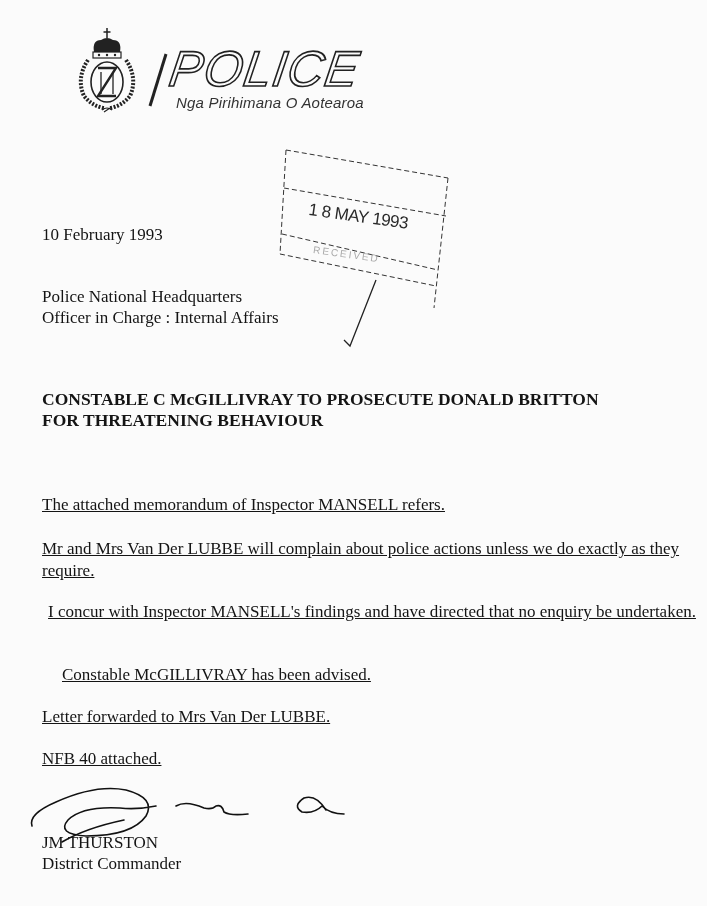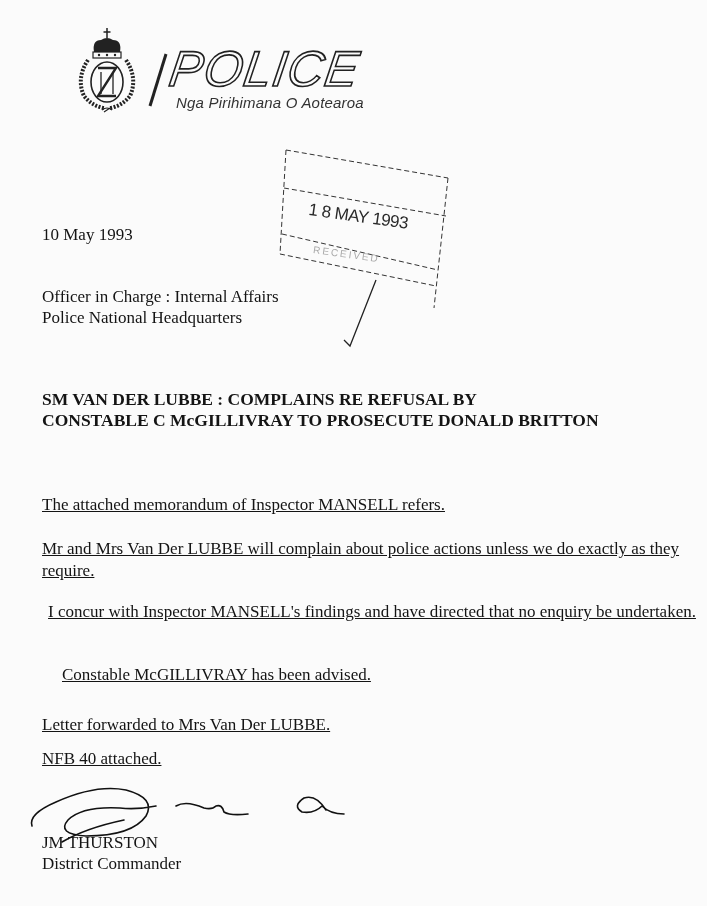--- a/index.html
+++ b/index.html
@@ -71,37 +71,37 @@
       <path d="M12 50 L174 78"></path>
       <path d="M10 96 L166 132"></path>
       <path d="M8 116 L164 148"></path>
     </g>
     <path d="M104 142 L78 208 L72 202" stroke="#222" stroke-width="1.3" fill="none"></path>
   </svg>
   <div class="abs" style="left:38px;top:62px;font-family:'Liberation Sans','DejaVu Sans',sans-serif;font-size:17px;color:#2a2a2a;transform:rotate(8deg);transform-origin:left top;white-space:nowrap;letter-spacing:-0.5px;">1 8 MAY 1993</div>
   <div class="abs" style="left:42px;top:106px;font-family:'Liberation Sans','DejaVu Sans',sans-serif;font-size:10px;color:#aaa;transform:rotate(8deg);transform-origin:left top;letter-spacing:2px;white-space:nowrap;">RECEIVED</div>
 </div>
 
-<div class="abs text" style="left:42px;top:224px;">10 May 1993</div>
+<div class="abs text" style="left:42px;top:224px;">10 February 1993</div>
 
 <div class="abs" style="left:42px;top:286px;">
+  <div class="text">Police National Headquarters</div>
   <div class="text">Officer in Charge : Internal Affairs</div>
-  <div class="text">Police National Headquarters</div>
 </div>
 
 <div class="abs" style="left:42px;top:389px;">
-  <div class="heading">SM VAN DER LUBBE : COMPLAINS RE REFUSAL BY</div>
   <div class="heading">CONSTABLE C McGILLIVRAY TO PROSECUTE DONALD BRITTON</div>
+  <div class="heading">FOR THREATENING BEHAVIOUR</div>
 </div>
 
 <div class="abs para" style="left:42px;top:494px;">The attached memorandum of Inspector MANSELL refers.</div>
 <div class="abs para" style="left:42px;top:538px;">Mr and Mrs Van Der LUBBE will complain about police actions unless we do exactly as they require.</div>
 <div class="abs para" style="left:42px;top:601px;text-align:center;">I concur with Inspector MANSELL's findings and have directed that no enquiry be undertaken.</div>
 <div class="abs para" style="left:42px;top:664px;margin-left:20px;">Constable McGILLIVRAY has been advised.</div>
-<div class="abs para" style="left:42px;top:706px;margin-top:8px;">Letter forwarded to Mrs Van Der LUBBE.</div>
+<div class="abs para" style="left:42px;top:706px;">Letter forwarded to Mrs Van Der LUBBE.</div>
 <div class="abs para" style="left:42px;top:748px;">NFB 40 attached.</div>
 
 <div class="abs text" style="left:42px;top:832px;">JM THURSTON</div>
 <div class="abs text" style="left:42px;top:853px;">District Commander</div>
 
 <div class="abs sig">
   <svg width="340" height="70" viewBox="0 0 340 70">
     <g fill="none" stroke="#111" stroke-width="1.6" stroke-linecap="round">
       <path d="M6 50 Q2 38 30 26 Q70 8 100 14 Q130 22 120 40 Q106 60 60 60 Q30 58 42 44 Q56 30 94 32 Q110 34 130 30"></path>
       <path d="M36 66 Q60 52 98 44"></path>

